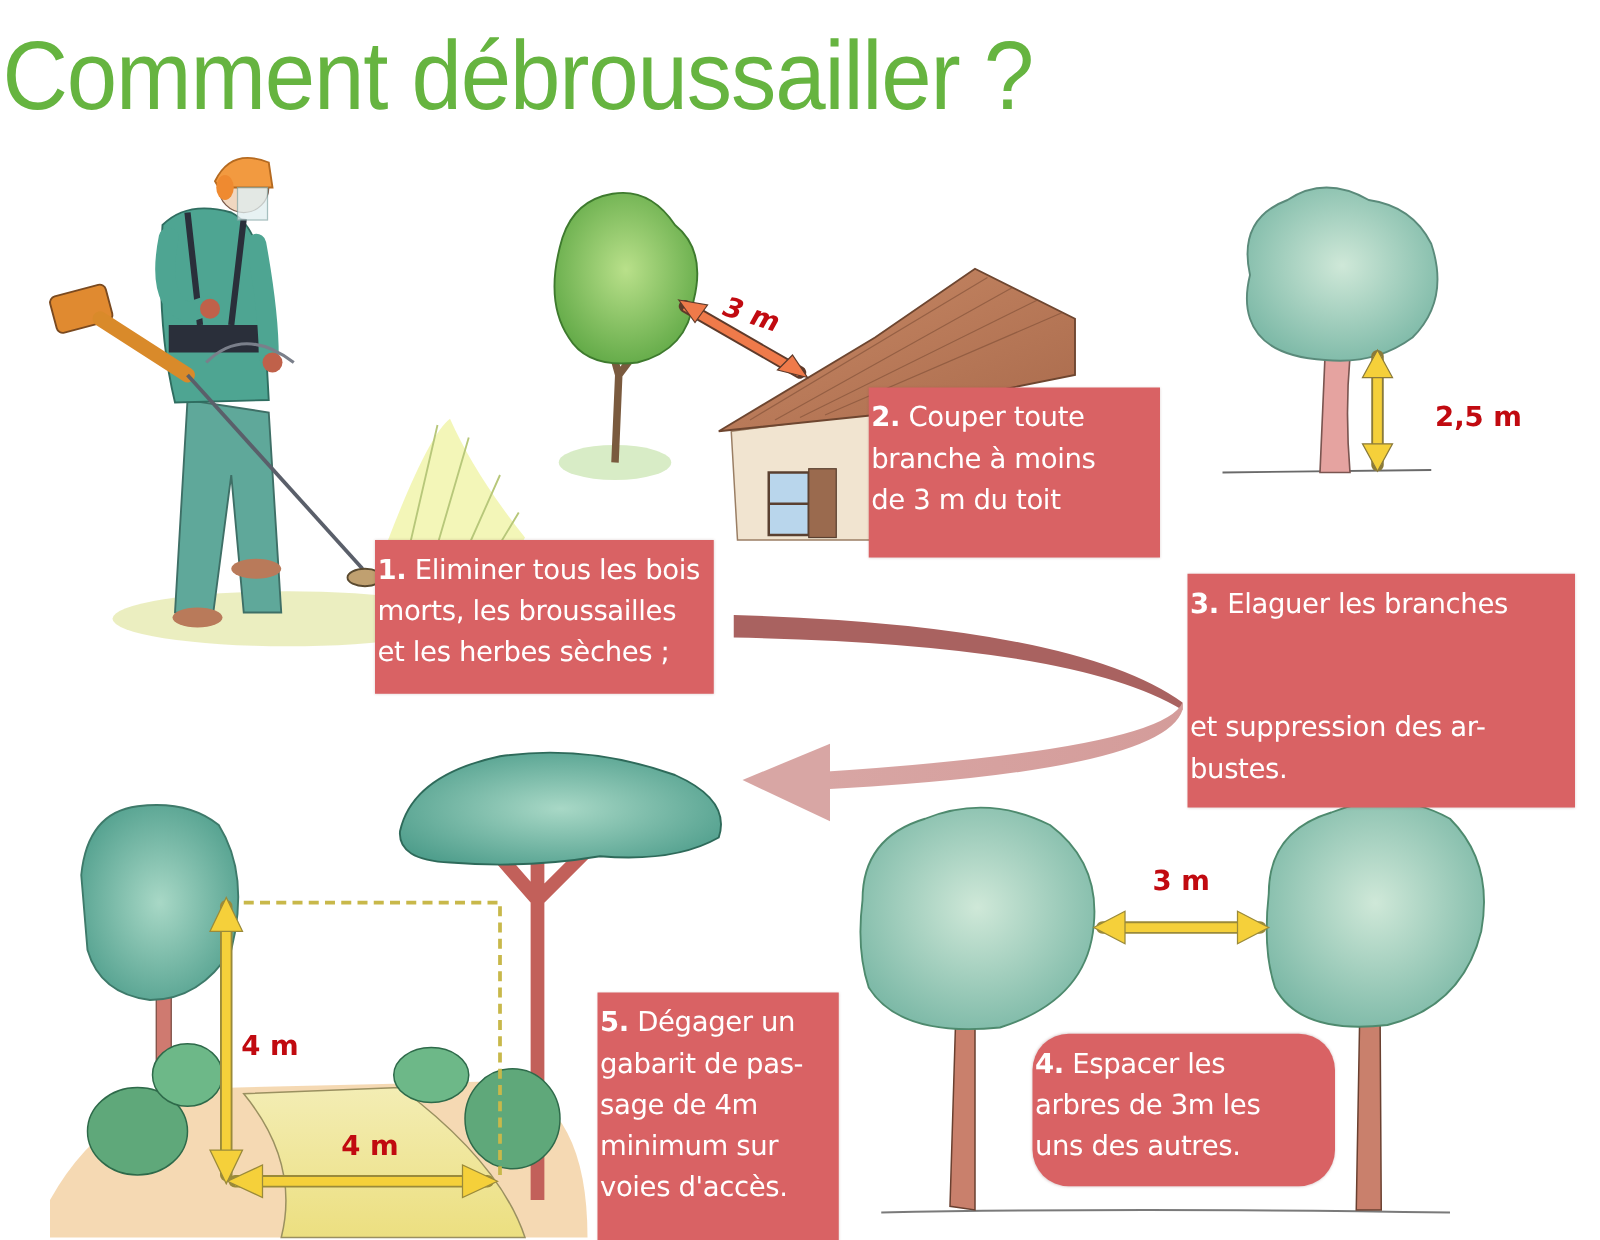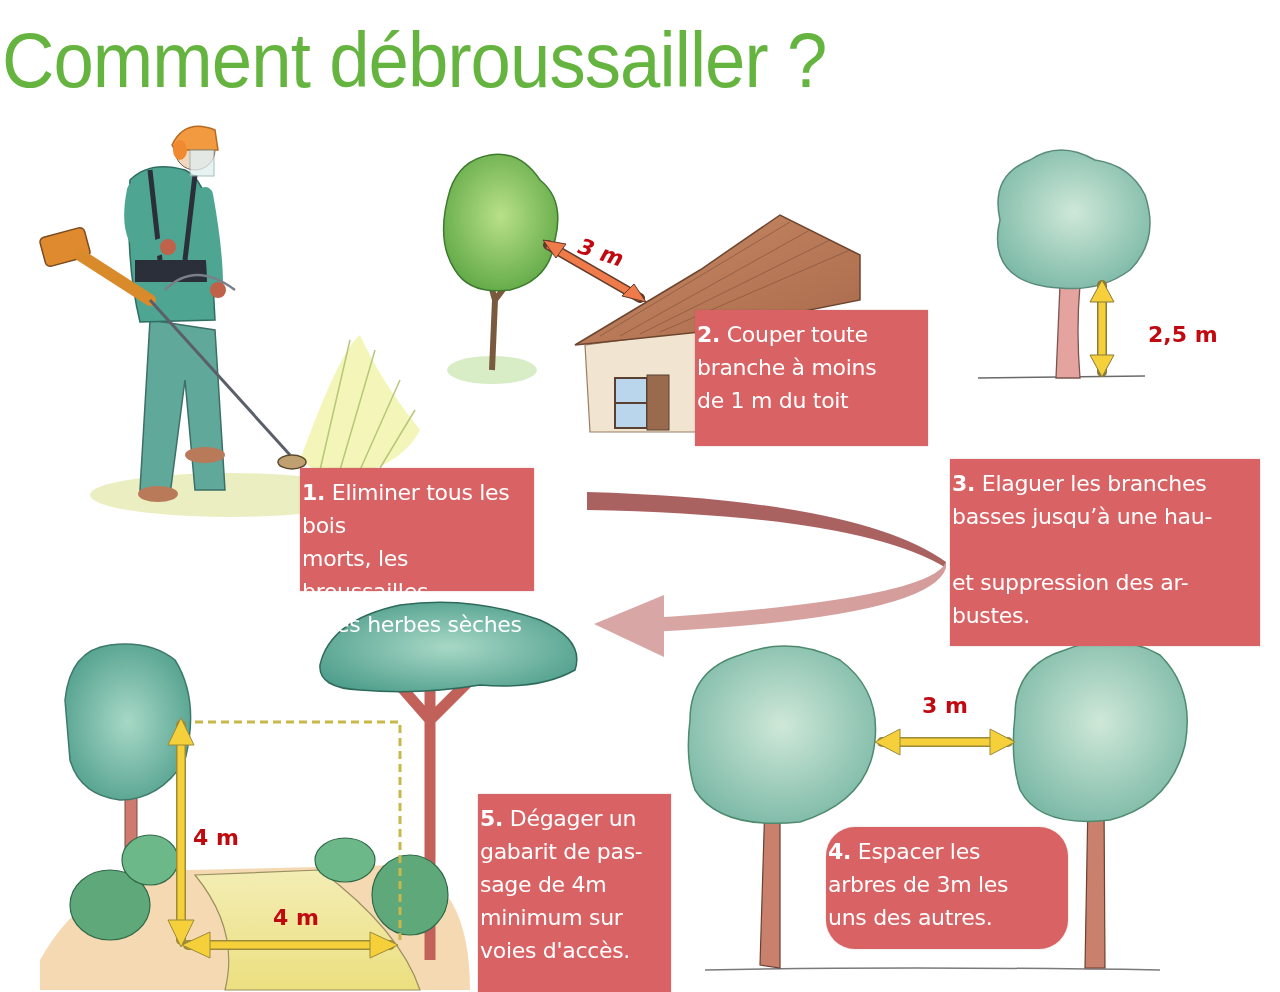--- a/index.html
+++ b/index.html
@@ -156,38 +156,38 @@
     <polygon points="1015,742 990,729 990,755" fill="#f5d03a" stroke="#9a8a3a" stroke-width="1"></polygon>
   </g>
 </svg>
 
 <div class="measure" style="left:578px; top:240px; transform:rotate(18deg); font-style:italic;">3 m</div>
 <div class="measure" style="left:1125px; top:322px;margin-left:23px;">2,5 m</div>
 <div class="measure" style="left:922px; top:693px;">3 m</div>
 <div class="measure" style="left:193px; top:825px;">4 m</div>
 <div class="measure" style="left:273px; top:905px;">4 m</div>
 
-<div class="card" style="left:300px; top:468px; width:234px; height:123px;">
+<div class="card" style="left:300px; top:432px; width:271px; height:123px;">
   <span class="num">1.</span>
   <span>Eliminer tous les bois</span><br>
   <span>morts, les broussailles</span><br>
   <span>et les herbes sèches ;</span>
 </div>
 
 <div class="card" style="left:695px; top:310px; width:233px; height:136px;">
   <span class="num">2.</span>
   <span>Couper toute</span><br>
   <span>branche à moins</span><br>
-  <span>de 1 m du toit</span>
+  <span>de 3 m du toit</span>
 </div>
 
 <div class="card" style="left:950px; top:423px; width:310px; height:187px;margin-top:36px;">
   <span class="num">3.</span>
   <span>Elaguer les branches</span><br>
-  <span>basses jusqu’à une hau-</span><br>
+  <br>
   <br>
   <span>et suppression des ar-</span><br>
   <span>bustes.</span>
 </div>
 
 <div class="card" style="left:826px; top:827px; width:242px; height:122px;border-radius:29px;">
   <span class="num">4.</span>
   <span>Espacer les</span><br>
   <span>arbres de 3m les</span><br>
   <span>uns des autres.</span>

